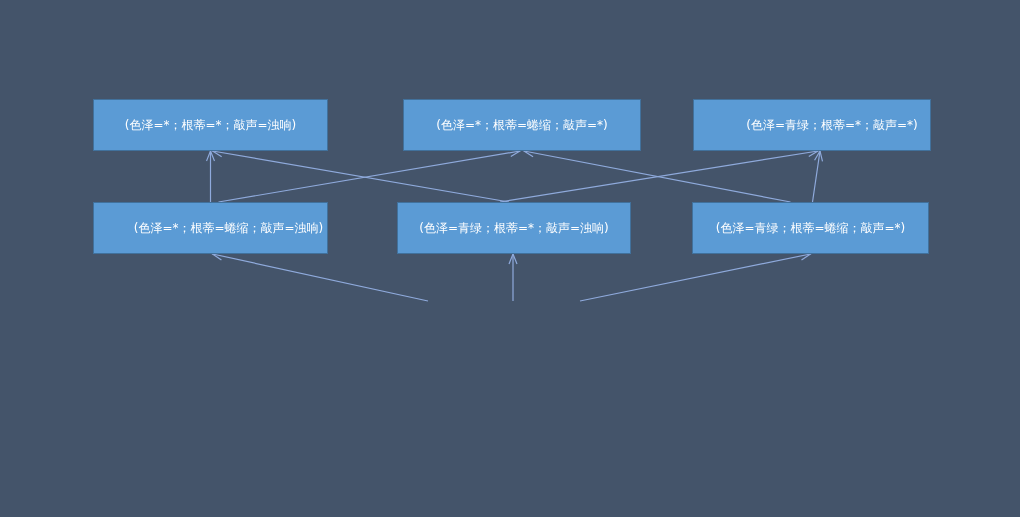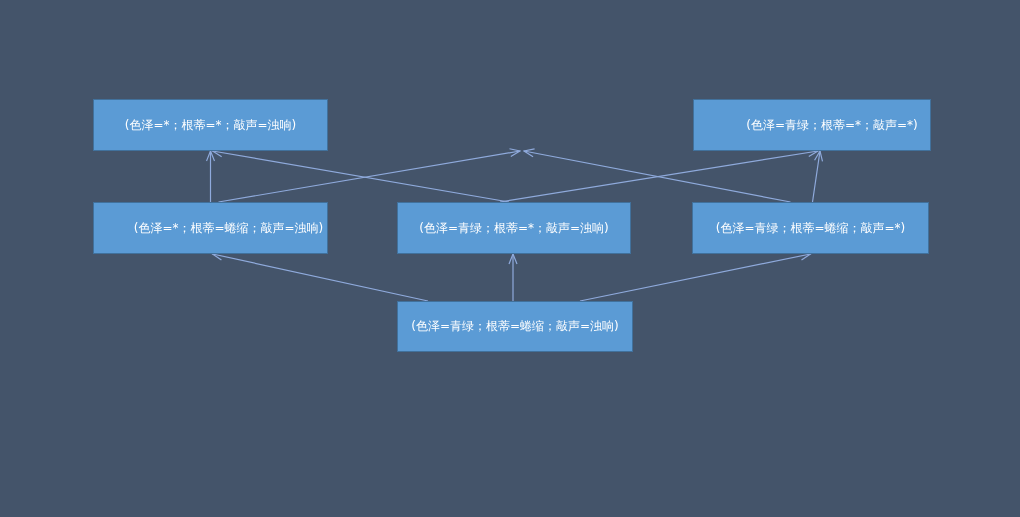--- a/index.html
+++ b/index.html
@@ -49,24 +49,24 @@
         <line x1="500" y1="202" x2="818" y2="151" stroke="#8FAADC" stroke-width="1.2" marker-end="url(#arrow)"></line>
         <line x1="812.5" y1="202" x2="820" y2="151" stroke="#8FAADC" stroke-width="1.2" marker-end="url(#arrow)"></line>
         <line x1="428" y1="301" x2="212.5" y2="254" stroke="#8FAADC" stroke-width="1.2" marker-end="url(#arrow)"></line>
         <line x1="513" y1="301" x2="513" y2="254" stroke="#8FAADC" stroke-width="1.2" marker-end="url(#arrow)"></line>
         <line x1="580" y1="301" x2="810.5" y2="254" stroke="#8FAADC" stroke-width="1.2" marker-end="url(#arrow)"></line>
       </g>
   </svg>
 
   <div class="node n-top-left" style="background: rgb(91, 155, 213); border-color: rgb(65, 113, 156); color: rgb(255, 255, 255);">(色泽=*；根蒂=*；敲声=浊响)</div>
 
+  <div class="node n-top-middle" style="background: rgb(91, 155, 213); border-color: rgb(65, 113, 156); color: rgb(255, 255, 255);">(色泽=*；根蒂=蜷缩；敲声=*)</div>
 
   <div class="node n-top-right" style="background: rgb(91, 155, 213); border-color: rgb(65, 113, 156); color: rgb(255, 255, 255); padding-left: 40px;">(色泽=青绿；根蒂=*；敲声=*)</div>
 
   <div class="node n-mid-left" style="background: rgb(91, 155, 213); border-color: rgb(65, 113, 156); color: rgb(255, 255, 255); padding-left: 36px;">(色泽=*；根蒂=蜷缩；敲声=浊响)</div>
 
   <div class="node n-mid-right" style="background: rgb(91, 155, 213); border-color: rgb(65, 113, 156); color: rgb(255, 255, 255);">(色泽=青绿；根蒂=蜷缩；敲声=*)</div>
 
   <div class="node n-mid-center" style="background: rgb(91, 155, 213); border-color: rgb(65, 113, 156); color: rgb(255, 255, 255);">(色泽=青绿；根蒂=*；敲声=浊响)</div>
 
-  <div class="node n-bottom" style="background: rgb(91, 155, 213); border-color: rgb(65, 113, 156); color: rgb(255, 255, 255);">(色泽=青绿；根蒂=蜷缩；敲声=浊响)</div>
 
 </div>
 
 </body></html>

